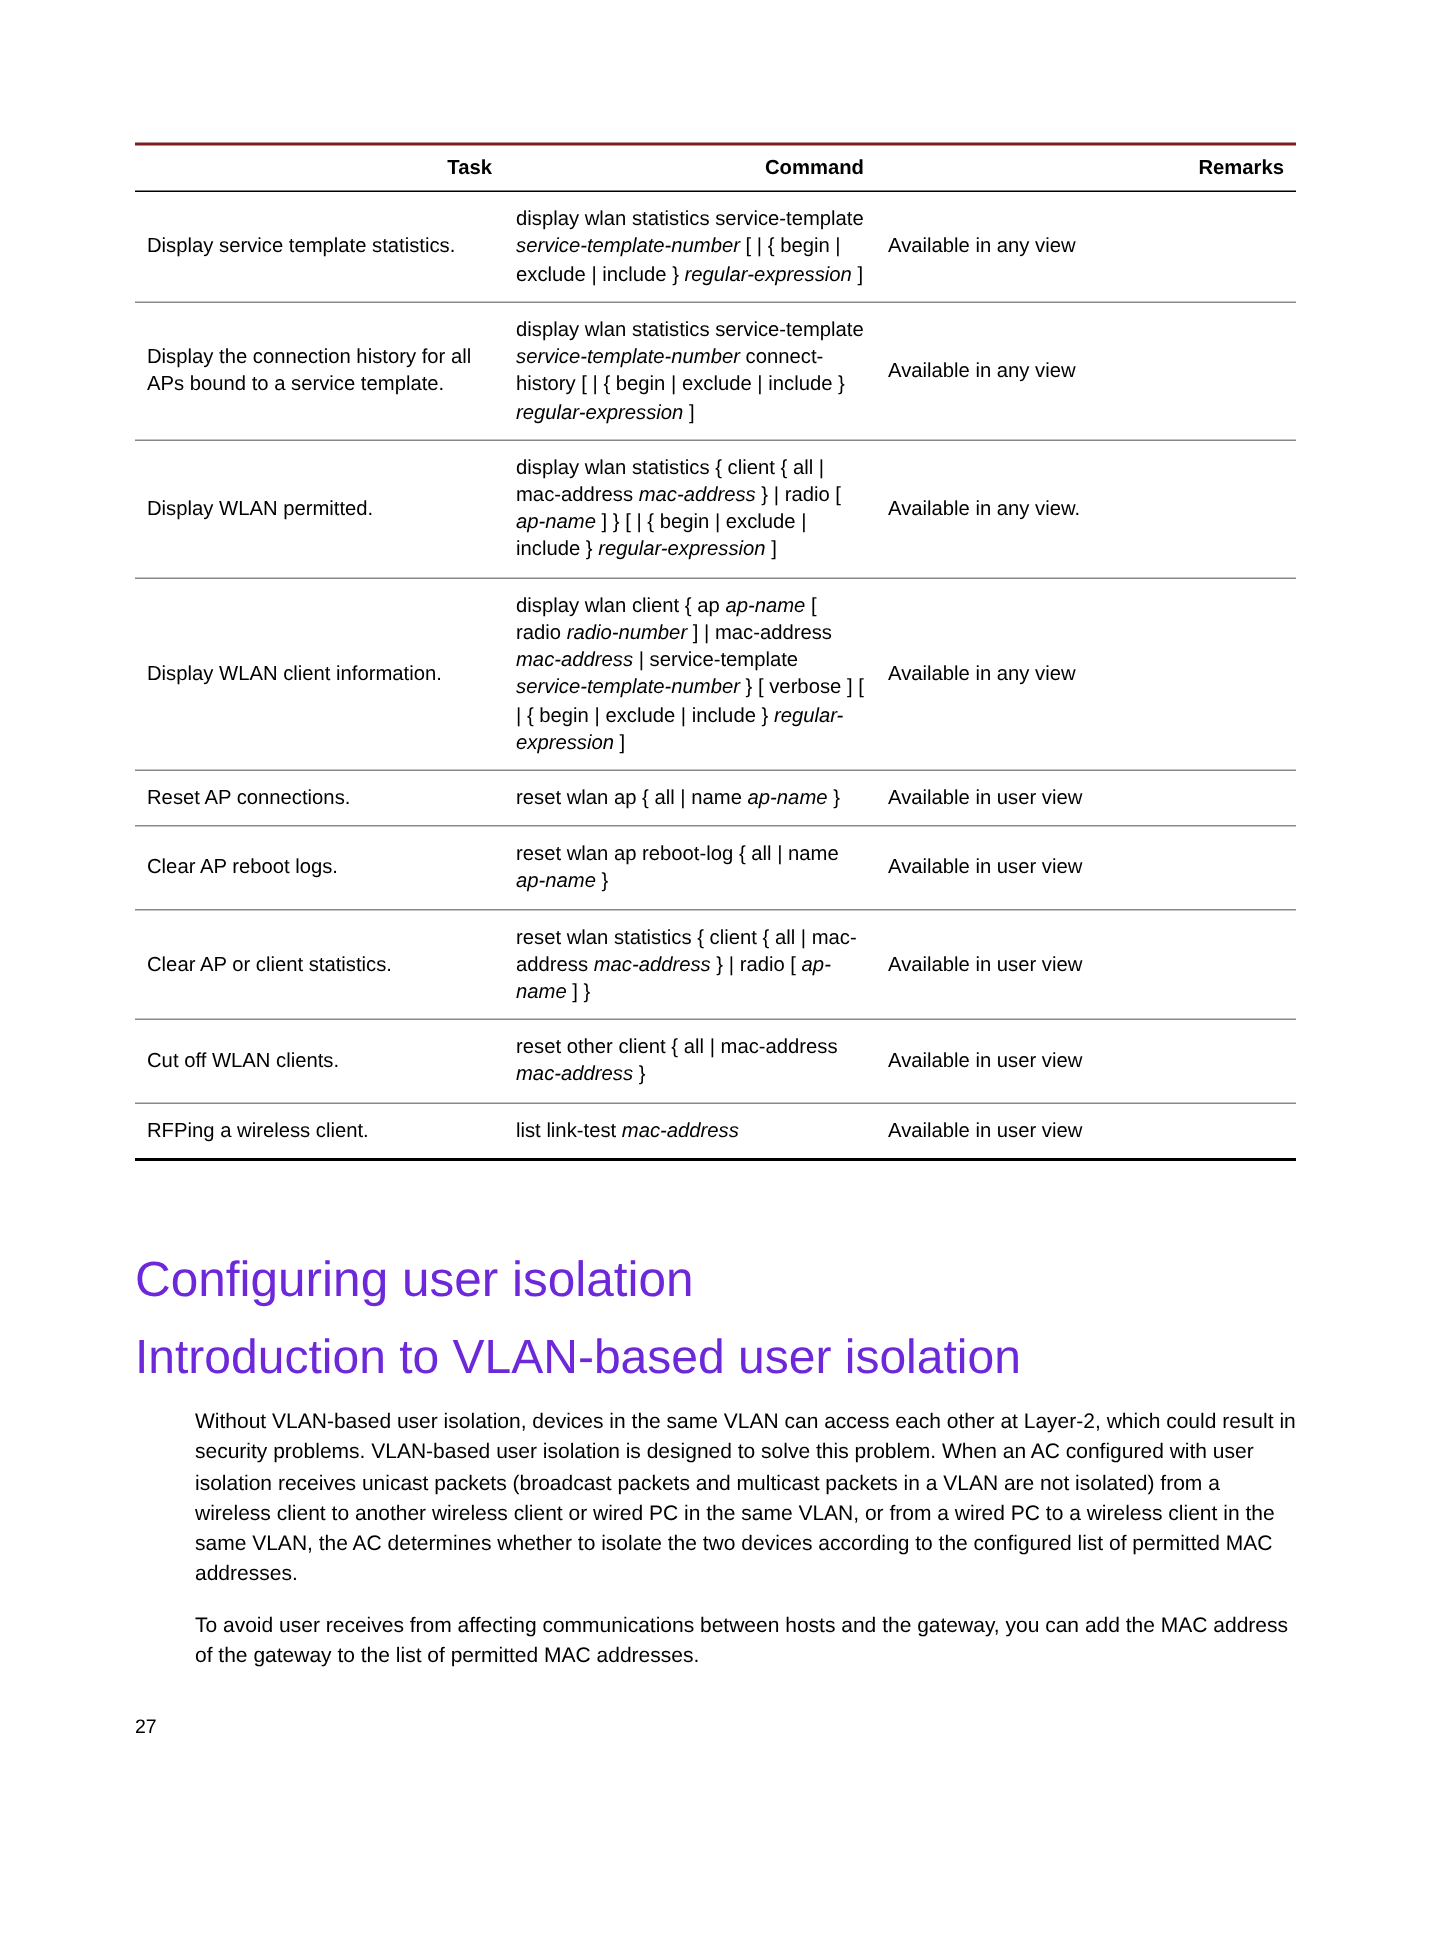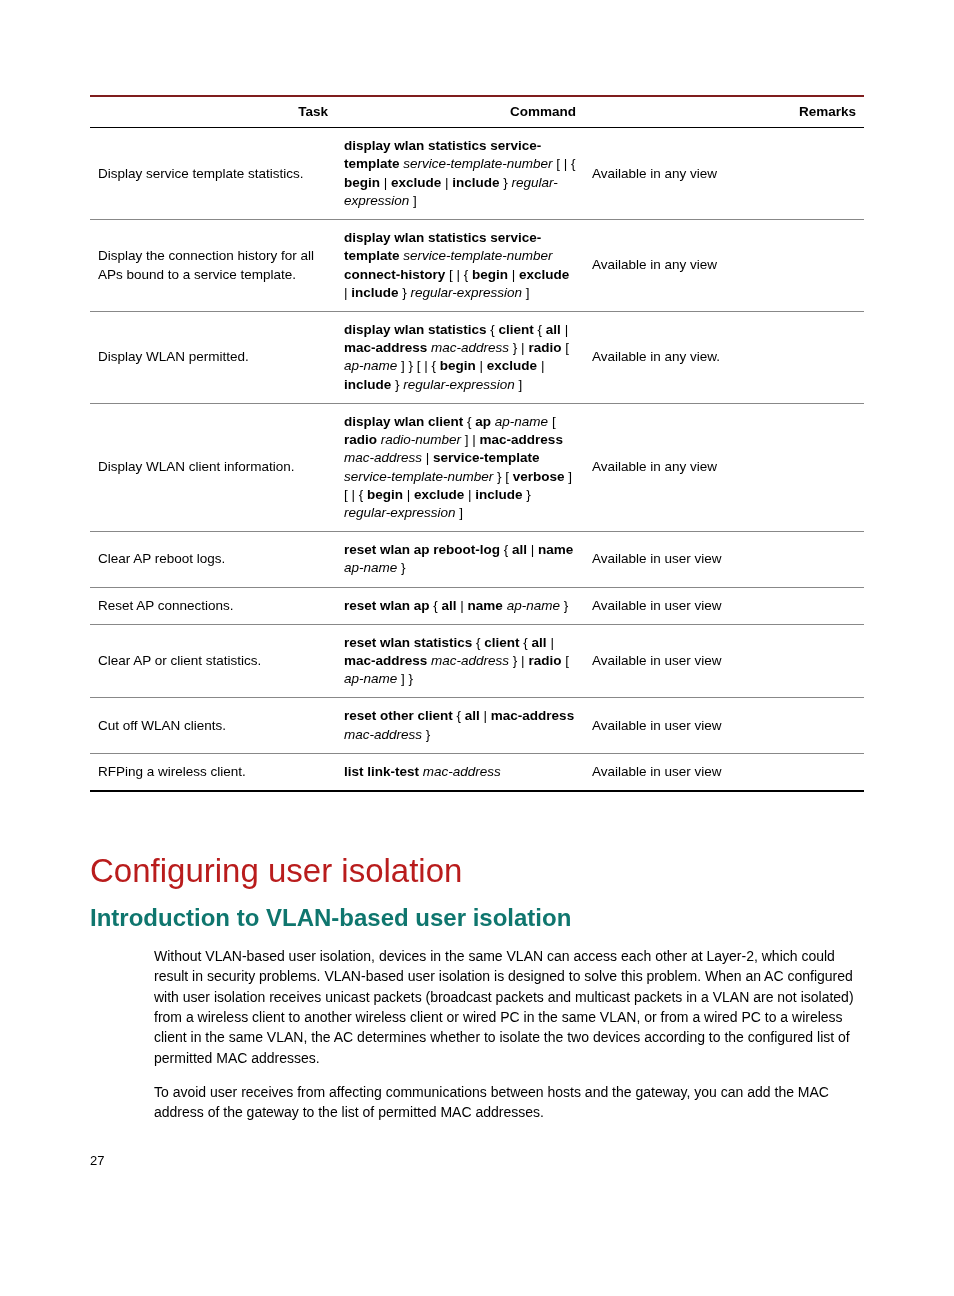--- a/index.html
+++ b/index.html
@@ -31,38 +31,38 @@
     border-bottom: 1px solid #888;
     padding: 9px 8px 9px 8px;
     vertical-align: middle;
   }
   tbody tr:last-child td {
     border-bottom: 2px solid #000;
   }
   .col-task { width: 230px; }
   .col-cmd  { width: 232px; }
   .col-rem  { }
-  .b { font-weight: bold; }
+  .b { font-weight: normal; }
   .i { font-style: italic; }
   h1 {
     font-family: Arial, Helvetica, sans-serif;
     font-weight: normal;
-    color: #b91c1c;
+    color: #6d28d9;
     font-size: 33px;
     margin: 60px 0 14px 0;
   }
   h2 {
     font-family: Arial, Helvetica, sans-serif;
-    font-weight: bold;
-    color: #0f766e;
-    font-size: 24px;
+    font-weight: normal;
+    color: #6d28d9;
+    font-size: 32px;
     margin: 0 0 14px 0;
   }
   .body-text {
-    margin-left: 64px;
+    margin-left: 40px;
     font-size: 14px;
     line-height: 1.45;
   }
   .body-text p { margin: 0 0 14px 0; }
   .page-num {
     text-align: left;
     font-size: 13px;
     margin-top: 30px;
   }
 </style>
@@ -94,27 +94,27 @@
           <td class="col-task">Display WLAN permitted.</td>
           <td class="col-cmd"><span class="b">display wlan statistics</span><span> { </span><span class="b">client</span><span> { </span><span class="b">all</span><span> | </span><span class="b">mac-address</span><span> </span><span class="i">mac-address</span><span> } | </span><span class="b">radio</span><span> [ </span><span class="i">ap-name</span><span> ] } [ | { </span><span class="b">begin</span><span> | </span><span class="b">exclude</span><span> | </span><span class="b">include</span><span> } </span><span class="i">regular-expression</span><span> ]</span></td>
           <td class="col-rem">Available in any view.</td>
         </tr>
         <tr>
           <td class="col-task">Display WLAN client information.</td>
           <td class="col-cmd"><span class="b">display wlan client</span><span> { </span><span class="b">ap</span><span> </span><span class="i">ap-name</span><span> [ </span><span class="b">radio</span><span> </span><span class="i">radio-number</span><span> ] | </span><span class="b">mac-address</span><span> </span><span class="i">mac-address</span><span> | </span><span class="b">service-template</span><span> </span><span class="i">service-template-number</span><span> } [ </span><span class="b">verbose</span><span> ] [ | { </span><span class="b">begin</span><span> | </span><span class="b">exclude</span><span> | </span><span class="b">include</span><span> } </span><span class="i">regular-expression</span><span> ]</span></td>
           <td class="col-rem">Available in any view</td>
         </tr>
         <tr>
-          <td class="col-task">Clear AP reboot logs.</td>
-          <td class="col-cmd"><span class="b">reset wlan ap reboot-log</span><span> { </span><span class="b">all</span><span> | </span><span class="b">name</span><span> </span><span class="i">ap-name</span><span> }</span></td>
+          <td class="col-task">Reset AP connections.</td>
+          <td class="col-cmd"><span class="b">reset wlan ap</span><span> { </span><span class="b">all</span><span> | </span><span class="b">name</span><span> </span><span class="i">ap-name</span><span> }</span></td>
           <td class="col-rem">Available in user view</td>
         </tr>
         <tr>
-          <td class="col-task">Reset AP connections.</td>
-          <td class="col-cmd"><span class="b">reset wlan ap</span><span> { </span><span class="b">all</span><span> | </span><span class="b">name</span><span> </span><span class="i">ap-name</span><span> }</span></td>
+          <td class="col-task">Clear AP reboot logs.</td>
+          <td class="col-cmd"><span class="b">reset wlan ap reboot-log</span><span> { </span><span class="b">all</span><span> | </span><span class="b">name</span><span> </span><span class="i">ap-name</span><span> }</span></td>
           <td class="col-rem">Available in user view</td>
         </tr>
         <tr>
           <td class="col-task">Clear AP or client statistics.</td>
           <td class="col-cmd"><span class="b">reset wlan statistics</span><span> { </span><span class="b">client</span><span> { </span><span class="b">all</span><span> | </span><span class="b">mac-address</span><span> </span><span class="i">mac-address</span><span> } | </span><span class="b">radio</span><span> [ </span><span class="i">ap-name</span><span> ] }</span></td>
           <td class="col-rem">Available in user view</td>
         </tr>
         <tr>
           <td class="col-task">Cut off WLAN clients.</td>
           <td class="col-cmd"><span class="b">reset other client</span><span> { </span><span class="b">all</span><span> | </span><span class="b">mac-address</span><span> </span><span class="i">mac-address</span><span> }</span></td>

